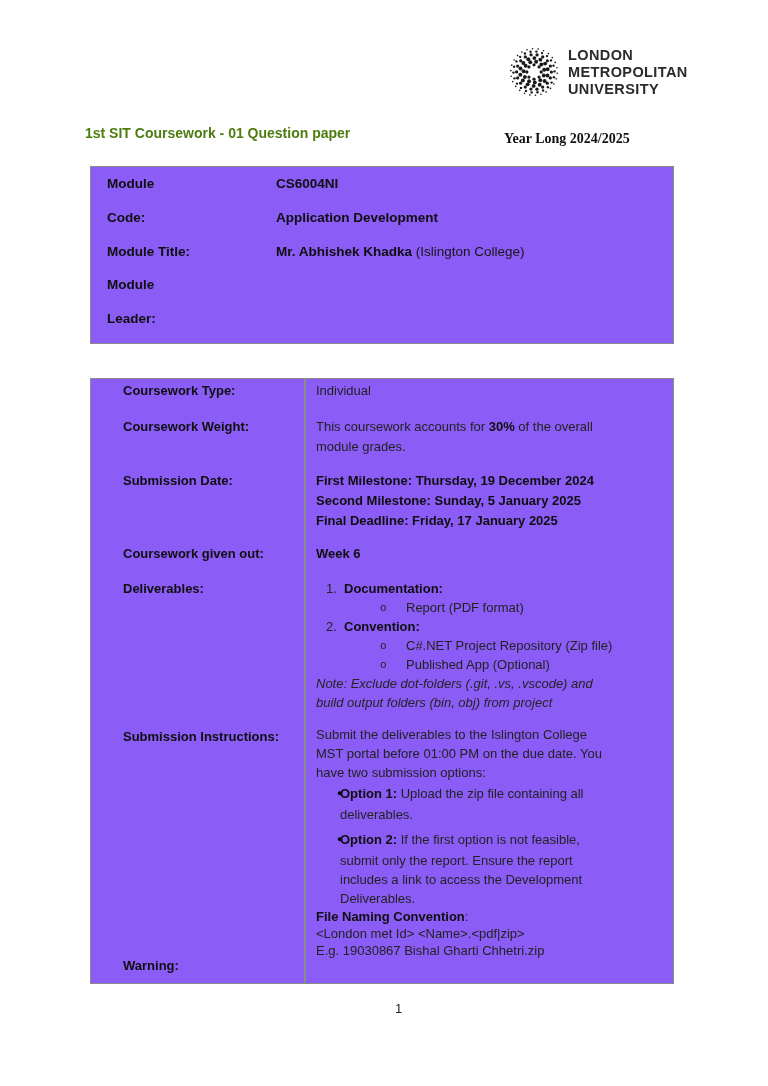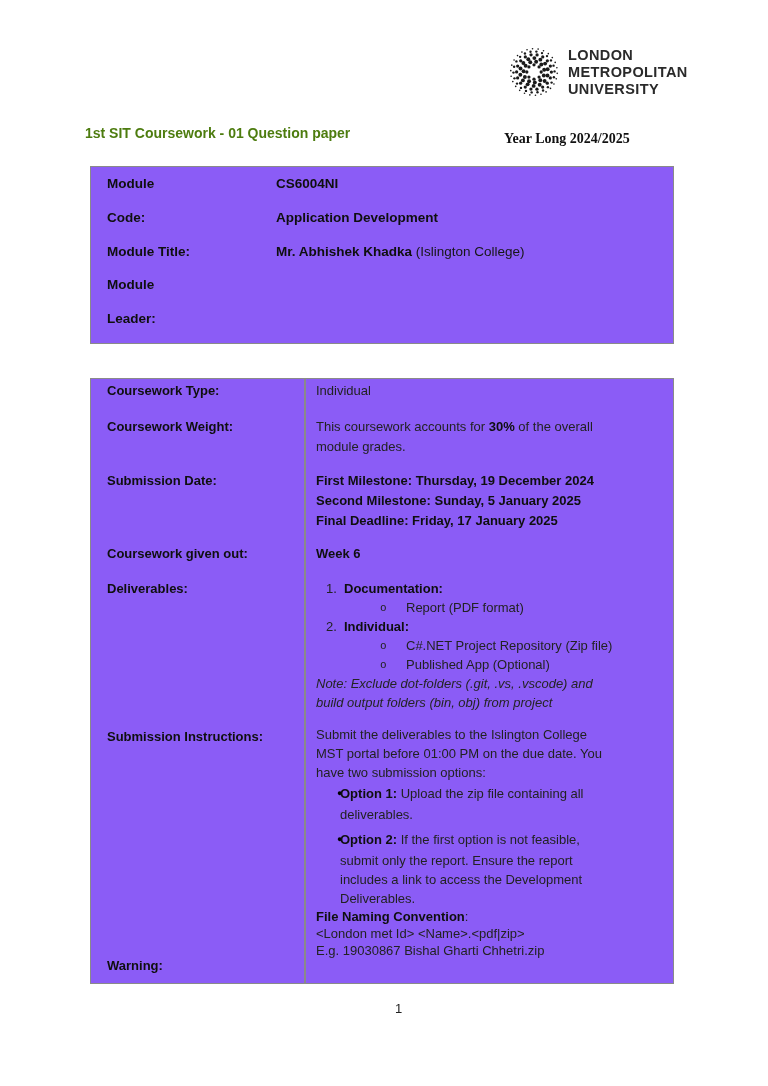--- a/index.html
+++ b/index.html
@@ -22,21 +22,21 @@
   
   .tbl { position:absolute; left:90px; width:584px; border:1.5px solid #8a8a8a; background:#8b5cf6; }
   .tbl1 { top:166px; height:178px; padding:6px 0 0 0; }
   .m-row { height:33.8px; padding-left:16px; font-size:13.5px; line-height:22px; white-space:nowrap; }
   .m-row .lab { display:inline-block; width:169px; font-weight:bold; color:#0f0f0f; }
   .m-row .val { color:#161616; }
 
   
   .tbl2 { top:378px; height:606px; overflow:hidden; }
   .divider { position:absolute; left:213px; top:0; bottom:0; width:1.5px; background:#8a8a8a; }
-  .cw-label { position:absolute; left:16px; font-size:13px; font-weight:bold; color:#0f0f0f; white-space:nowrap; line-height:19px; }
+  .cw-label { position:absolute; left:32px; font-size:13px; font-weight:bold; color:#0f0f0f; white-space:nowrap; line-height:19px; }
   .lab-type { top:2px; } .lab-weight { top:38px; } .lab-date { top:92px; }
   .lab-given { top:165px; } .lab-deliv { top:200px; } .lab-instr { top:348px; }
   .lab-warn { top:577px; }
 
   .cw-content { position:absolute; left:225px; top:2px; width:345px; font-size:13px; color:#222; }
   .ln { white-space:nowrap; }
   .lh20 .ln, .lh20 { line-height:20px; }
   .lh19 .ln { line-height:19px; }
   .mt16 { margin-top:16px; } .mt14 { margin-top:14px; } .mt13 { margin-top:13px; } .mt15 { margin-top:15px; }
   .bold-lines .ln { font-weight:bold; color:#0f0f0f; }
@@ -232,21 +232,21 @@
         <div class="num-row">
           <span class="num">1.</span>
             <b>Documentation:</b>
         </div>
         <div class="sub-row">
           <span class="o">o</span>
             <span>Report (PDF format)</span>
         </div>
         <div class="num-row">
           <span class="num">2.</span>
-            <b>Individual:</b>
+            <b>Convention:</b>
         </div>
         <div class="sub-row">
           <span class="o">o</span>
             <span>C#.NET Project Repository (Zip file)</span>
         </div>
         <div class="sub-row">
           <span class="o">o</span>
             <span>Published App (Optional)</span>
         </div>
       </div>

